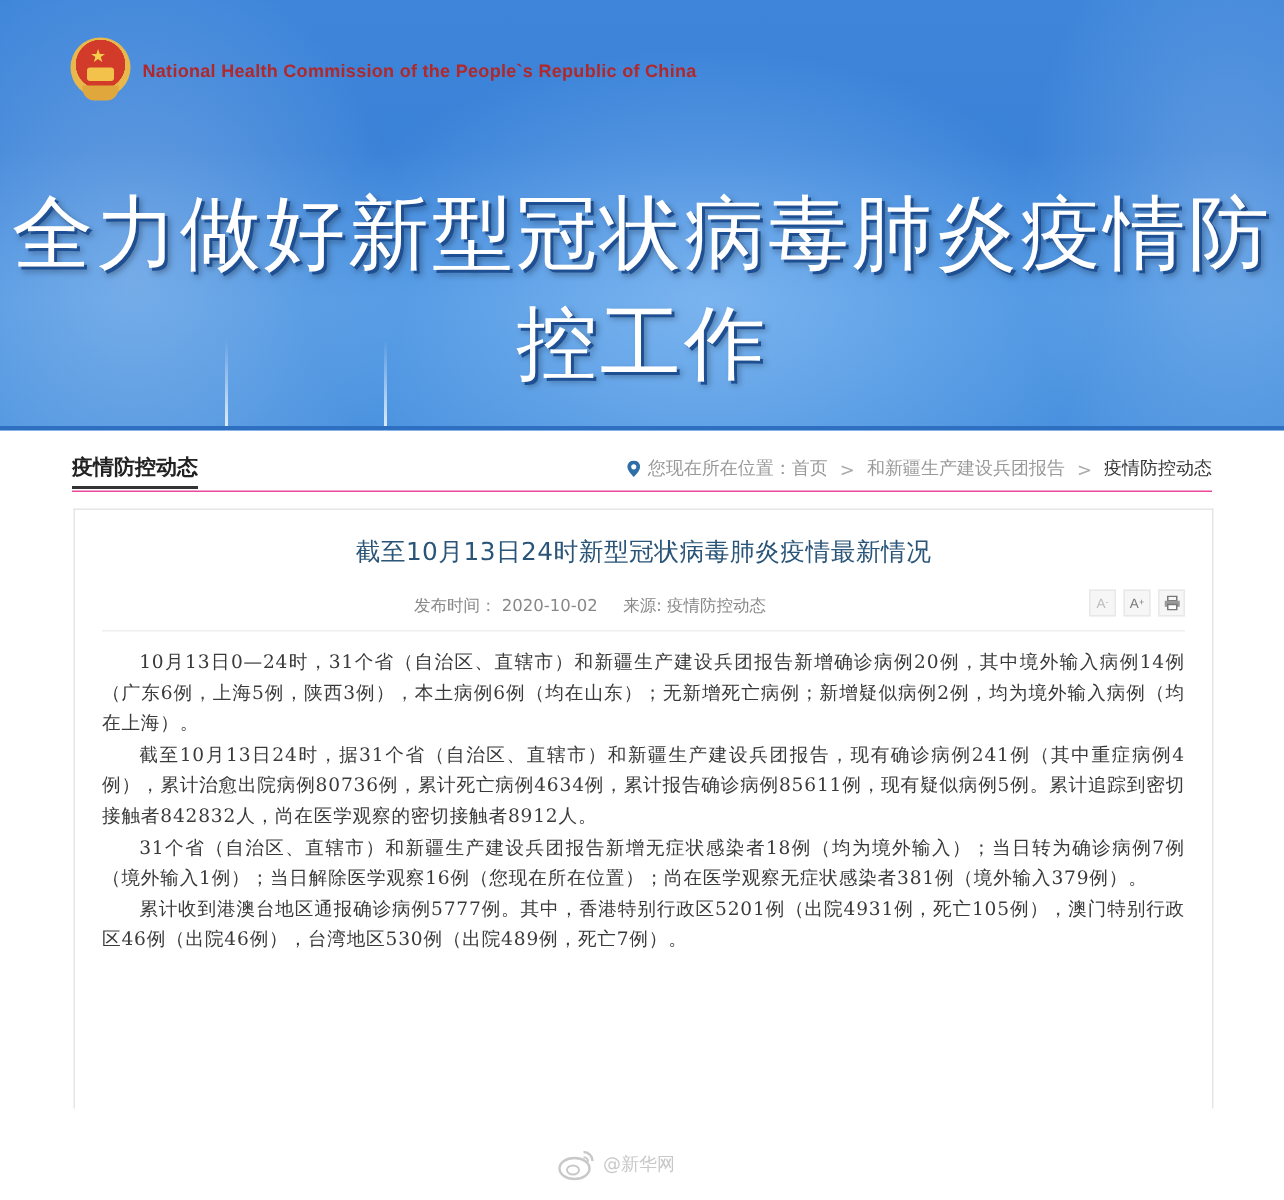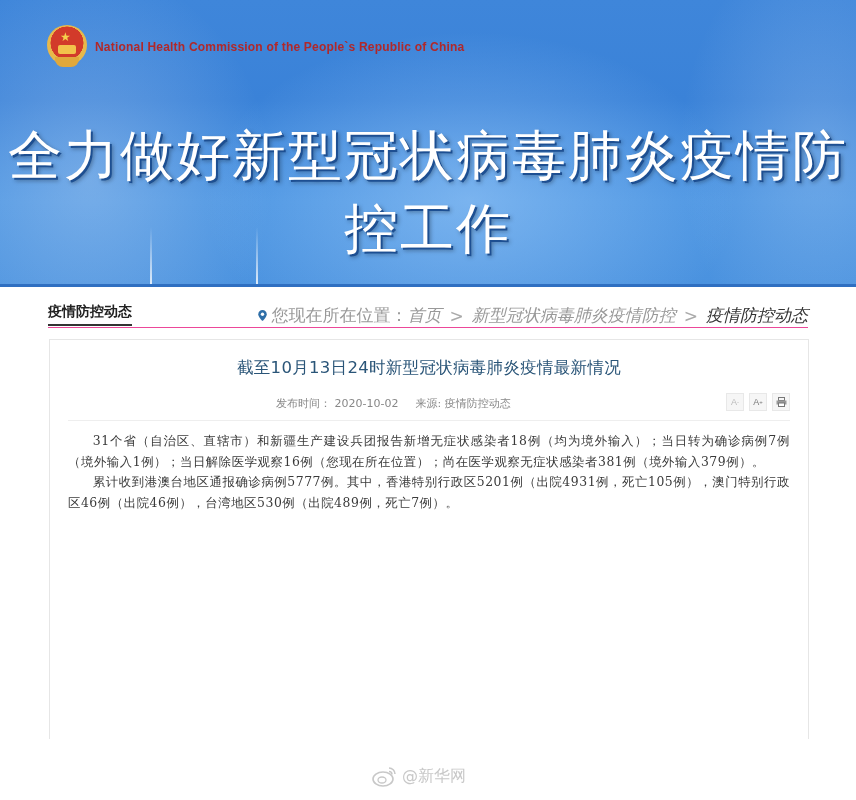--- a/index.html
+++ b/index.html
@@ -43,24 +43,24 @@
 
   
   .section-head {
     position: absolute; left: 48px; top: 295px; width: 760px; height: 33px;
     border-bottom: 1px solid #ec4899;
   }
   .section-title {
     position: absolute; left: 0; top: 8px; font-size: 14px; font-weight: bold; color: #222;
     padding-bottom: 3px; border-bottom: 2px solid #333;
   }
-  .breadcrumb { position: absolute; right: 0; top: 9px; display: flex; align-items: center; font-size: 17px; color: #999; text-align: right; }
+  .breadcrumb { position: absolute; right: 0; top: 9px; display: flex; align-items: center; font-size: 12px; color: #999; text-align: right; }
   .breadcrumb .pin { width: 9px; height: 11px; margin-right: 5px; }
   .breadcrumb .sep { margin: 0 8px; color: #aaa; }
-  .breadcrumb .crumb { color: #999; font-style: italic; }
+  .breadcrumb .crumb { color: #999; }
   .breadcrumb .crumb.current { color: #333; }
 
   
   .card {
     position: absolute; left: 49px; top: 339px; width: 760px; height: 400px;
     border: 1px solid #e6e6e6; border-bottom: none; background: #fff;
   }
   .article-title {
     position: absolute; left: 0; right: 0; top: 17px; text-align: center;
     font-size: 16.5px; color: #2a5578; letter-spacing: 0.3px;
@@ -74,21 +74,21 @@
 
   .body {
     position: absolute; left: 18px; top: 91px; width: 722px;
     font-family: "DejaVu Serif", "Liberation Serif", serif;
     font-size: 12.4px; line-height: 20.6px; color: #3a3a3a; letter-spacing: 0.55px;
     text-align: justify;
   }
   .body p { text-indent: 2em; margin: 0; }
 
   
-  .watermark { position: absolute; left: 372px; top: 765px; display: flex; align-items: center; color: #c8c8c8; font-size: 16px; }
+  .watermark { position: absolute; left: 372px; top: 765px; display: flex; align-items: center; color: #c8c8c8; font-size: 12px; }
   .watermark svg { margin-right: 4px; }
 </style>
 </head>
 <body>
 
 <div class="banner">
   <div class="pulse p1"></div>
   <div class="pulse p2"></div>
 
   <div class="logo-row">
@@ -110,21 +110,21 @@
 <div class="section-head">
   <div class="section-title">疫情防控动态</div>
   <div class="breadcrumb">
     <svg class="pin" viewBox="0 0 10 13">
       <path d="M5 0 C2.2 0 0 2.2 0 5 C0 8.5 5 13 5 13 C5 13 10 8.5 10 5 C10 2.2 7.8 0 5 0 Z" fill="#2f6fa8"></path>
       <circle cx="5" cy="5" r="2" fill="#fff"></circle>
     </svg>
     <span>您现在所在位置：</span>
     <span class="crumb">首页</span>
     <span class="sep">&gt;</span>
-    <span class="crumb">新型冠状病毒肺炎疫情防控</span>
+    <span class="crumb">和新疆生产建设兵团报告</span>
     <span class="sep">&gt;</span>
     <span class="crumb current">疫情防控动态</span>
   </div>
 </div>
 
 <div class="card">
   <div class="article-title">截至10月13日24时新型冠状病毒肺炎疫情最新情况</div>
 
   <div class="meta">
     <span>发布时间：</span>
@@ -148,20 +148,22 @@
         <rect x="2.5" y="0.5" width="6" height="3" fill="none" stroke="#777" stroke-width="1"></rect>
         <rect x="0.5" y="3.5" width="10" height="4" fill="#999"></rect>
         <rect x="2.5" y="6" width="6" height="3.5" fill="#fff" stroke="#777" stroke-width="1"></rect>
       </svg>
     </div>
   </div>
 
   <div class="divider"></div>
 
   <div class="body">
+    <p>10月13日0—24时，31个省（自治区、直辖市）和新疆生产建设兵团报告新增确诊病例20例，其中境外输入病例14例（广东6例，上海5例，陕西3例），本土病例6例（均在山东）；无新增死亡病例；新增疑似病例2例，均为境外输入病例（均在上海）。</p>
+    <p>截至10月13日24时，据31个省（自治区、直辖市）和新疆生产建设兵团报告，现有确诊病例241例（其中重症病例4例），累计治愈出院病例80736例，累计死亡病例4634例，累计报告确诊病例85611例，现有疑似病例5例。累计追踪到密切接触者842832人，尚在医学观察的密切接触者8912人。</p>
     <p>31个省（自治区、直辖市）和新疆生产建设兵团报告新增无症状感染者18例（均为境外输入）；当日转为确诊病例7例（境外输入1例）；当日解除医学观察16例（您现在所在位置）；尚在医学观察无症状感染者381例（境外输入379例）。</p>
     <p>累计收到港澳台地区通报确诊病例5777例。其中，香港特别行政区5201例（出院4931例，死亡105例），澳门特别行政区46例（出院46例），台湾地区530例（出院489例，死亡7例）。</p>
   </div>
 </div>
 
 <div class="watermark">
   <svg width="26" height="22" viewBox="0 0 26 22">
     <ellipse cx="11" cy="14" rx="10" ry="7" fill="none" stroke="#c8c8c8" stroke-width="1.6"></ellipse>
     <ellipse cx="10" cy="15" rx="4" ry="3" fill="none" stroke="#c8c8c8" stroke-width="1.3"></ellipse>
     <path d="M17 3 A6 6 0 0 1 23 9" fill="none" stroke="#c8c8c8" stroke-width="1.6"></path>

